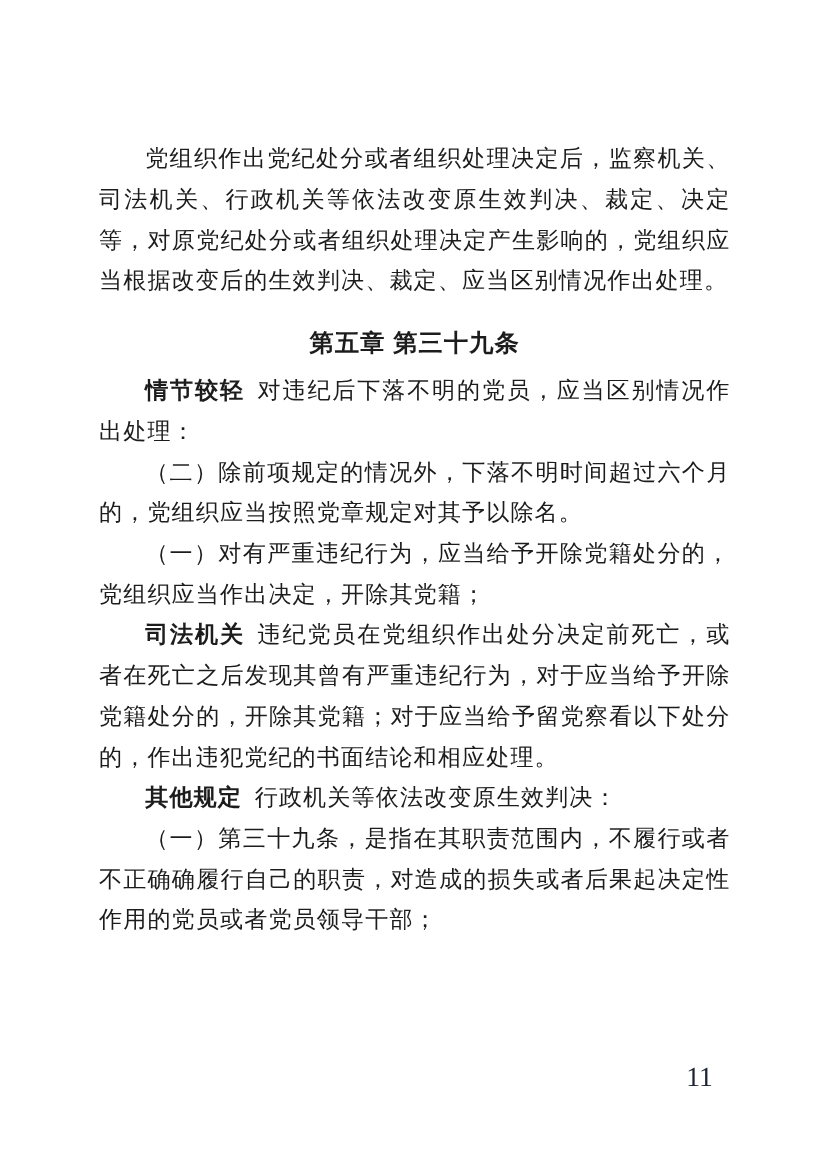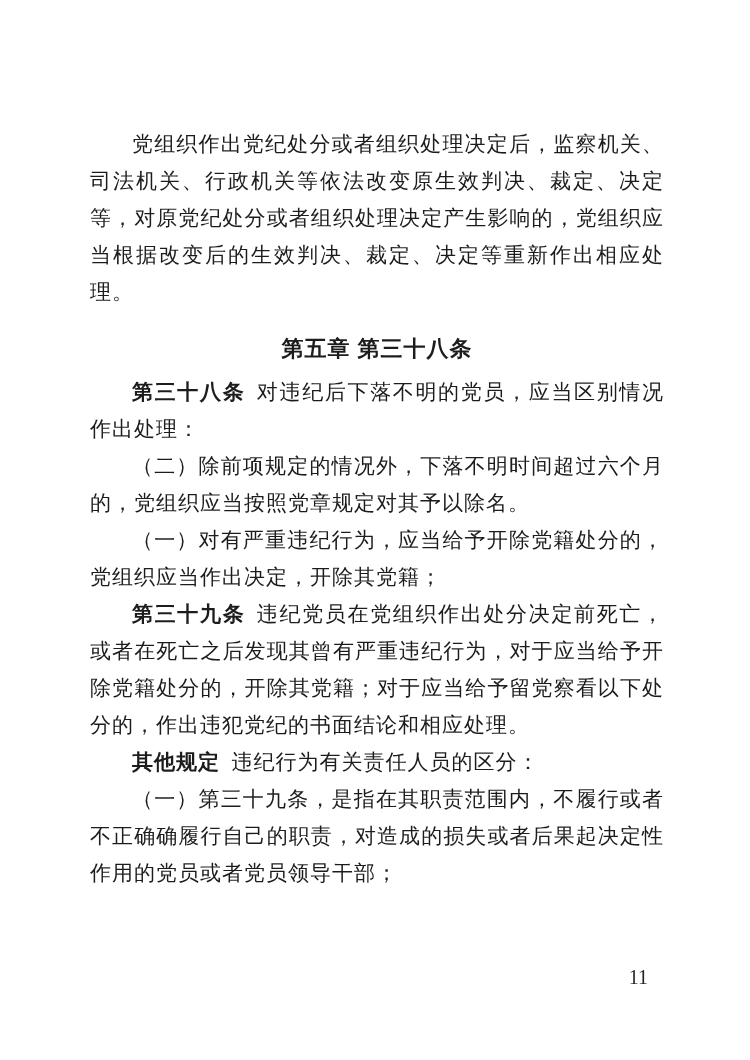--- a/index.html
+++ b/index.html
@@ -40,48 +40,48 @@
     letter-spacing: 1px;
   }
   .art-num {
     font-weight: bold;
     margin-right: 0.55em;
   }
   .page-number {
     position: absolute;
     right: 102px;
     top: 966px;
-    font-size: 20px;
+    font-size: 25px;
     color: #1d2430;
     font-family: "Liberation Serif", "DejaVu Serif", serif;
   }
 </style>
 </head>
 <body>
 
 <div class="doc-body">
 
-  <p>党组织作出党纪处分或者组织处理决定后，监察机关、司法机关、行政机关等依法改变原生效判决、裁定、决定等，对原党纪处分或者组织处理决定产生影响的，党组织应当根据改变后的生效判决、裁定、决定等重新作出相应处理。</p>
+  <p>党组织作出党纪处分或者组织处理决定后，监察机关、司法机关、行政机关等依法改变原生效判决、裁定、决定等，对原党纪处分或者组织处理决定产生影响的，党组织应当根据改变后的生效判决、裁定、应当区别情况作出处理。</p>
 
-  <p class="chapter-title">第五章 第三十八条</p>
+  <p class="chapter-title">第五章 第三十九条</p>
 
 
   <p>
-    <span class="art-num">第三十八条</span><span>对违纪后下落不明的党员，应当区别情况作出处理：</span>
+    <span class="art-num">情节较轻</span><span>对违纪后下落不明的党员，应当区别情况作出处理：</span>
   </p>
 
   <p>（二）除前项规定的情况外，下落不明时间超过六个月的，党组织应当按照党章规定对其予以除名。</p>
 
   <p>（一）对有严重违纪行为，应当给予开除党籍处分的，党组织应当作出决定，开除其党籍；</p>
 
   <p>
-    <span class="art-num">第三十九条</span><span>违纪党员在党组织作出处分决定前死亡，或者在死亡之后发现其曾有严重违纪行为，对于应当给予开除党籍处分的，开除其党籍；对于应当给予留党察看以下处分的，作出违犯党纪的书面结论和相应处理。</span>
+    <span class="art-num">司法机关</span><span>违纪党员在党组织作出处分决定前死亡，或者在死亡之后发现其曾有严重违纪行为，对于应当给予开除党籍处分的，开除其党籍；对于应当给予留党察看以下处分的，作出违犯党纪的书面结论和相应处理。</span>
   </p>
 
   <p>
-    <span class="art-num">其他规定</span><span>违纪行为有关责任人员的区分：</span>
+    <span class="art-num">其他规定</span><span>行政机关等依法改变原生效判决：</span>
   </p>
 
   <p>（一）第三十九条，是指在其职责范围内，不履行或者不正确确履行自己的职责，对造成的损失或者后果起决定性作用的党员或者党员领导干部；</p>
 
 </div>
 
 <div class="page-number">11</div>
 
 </body></html>

